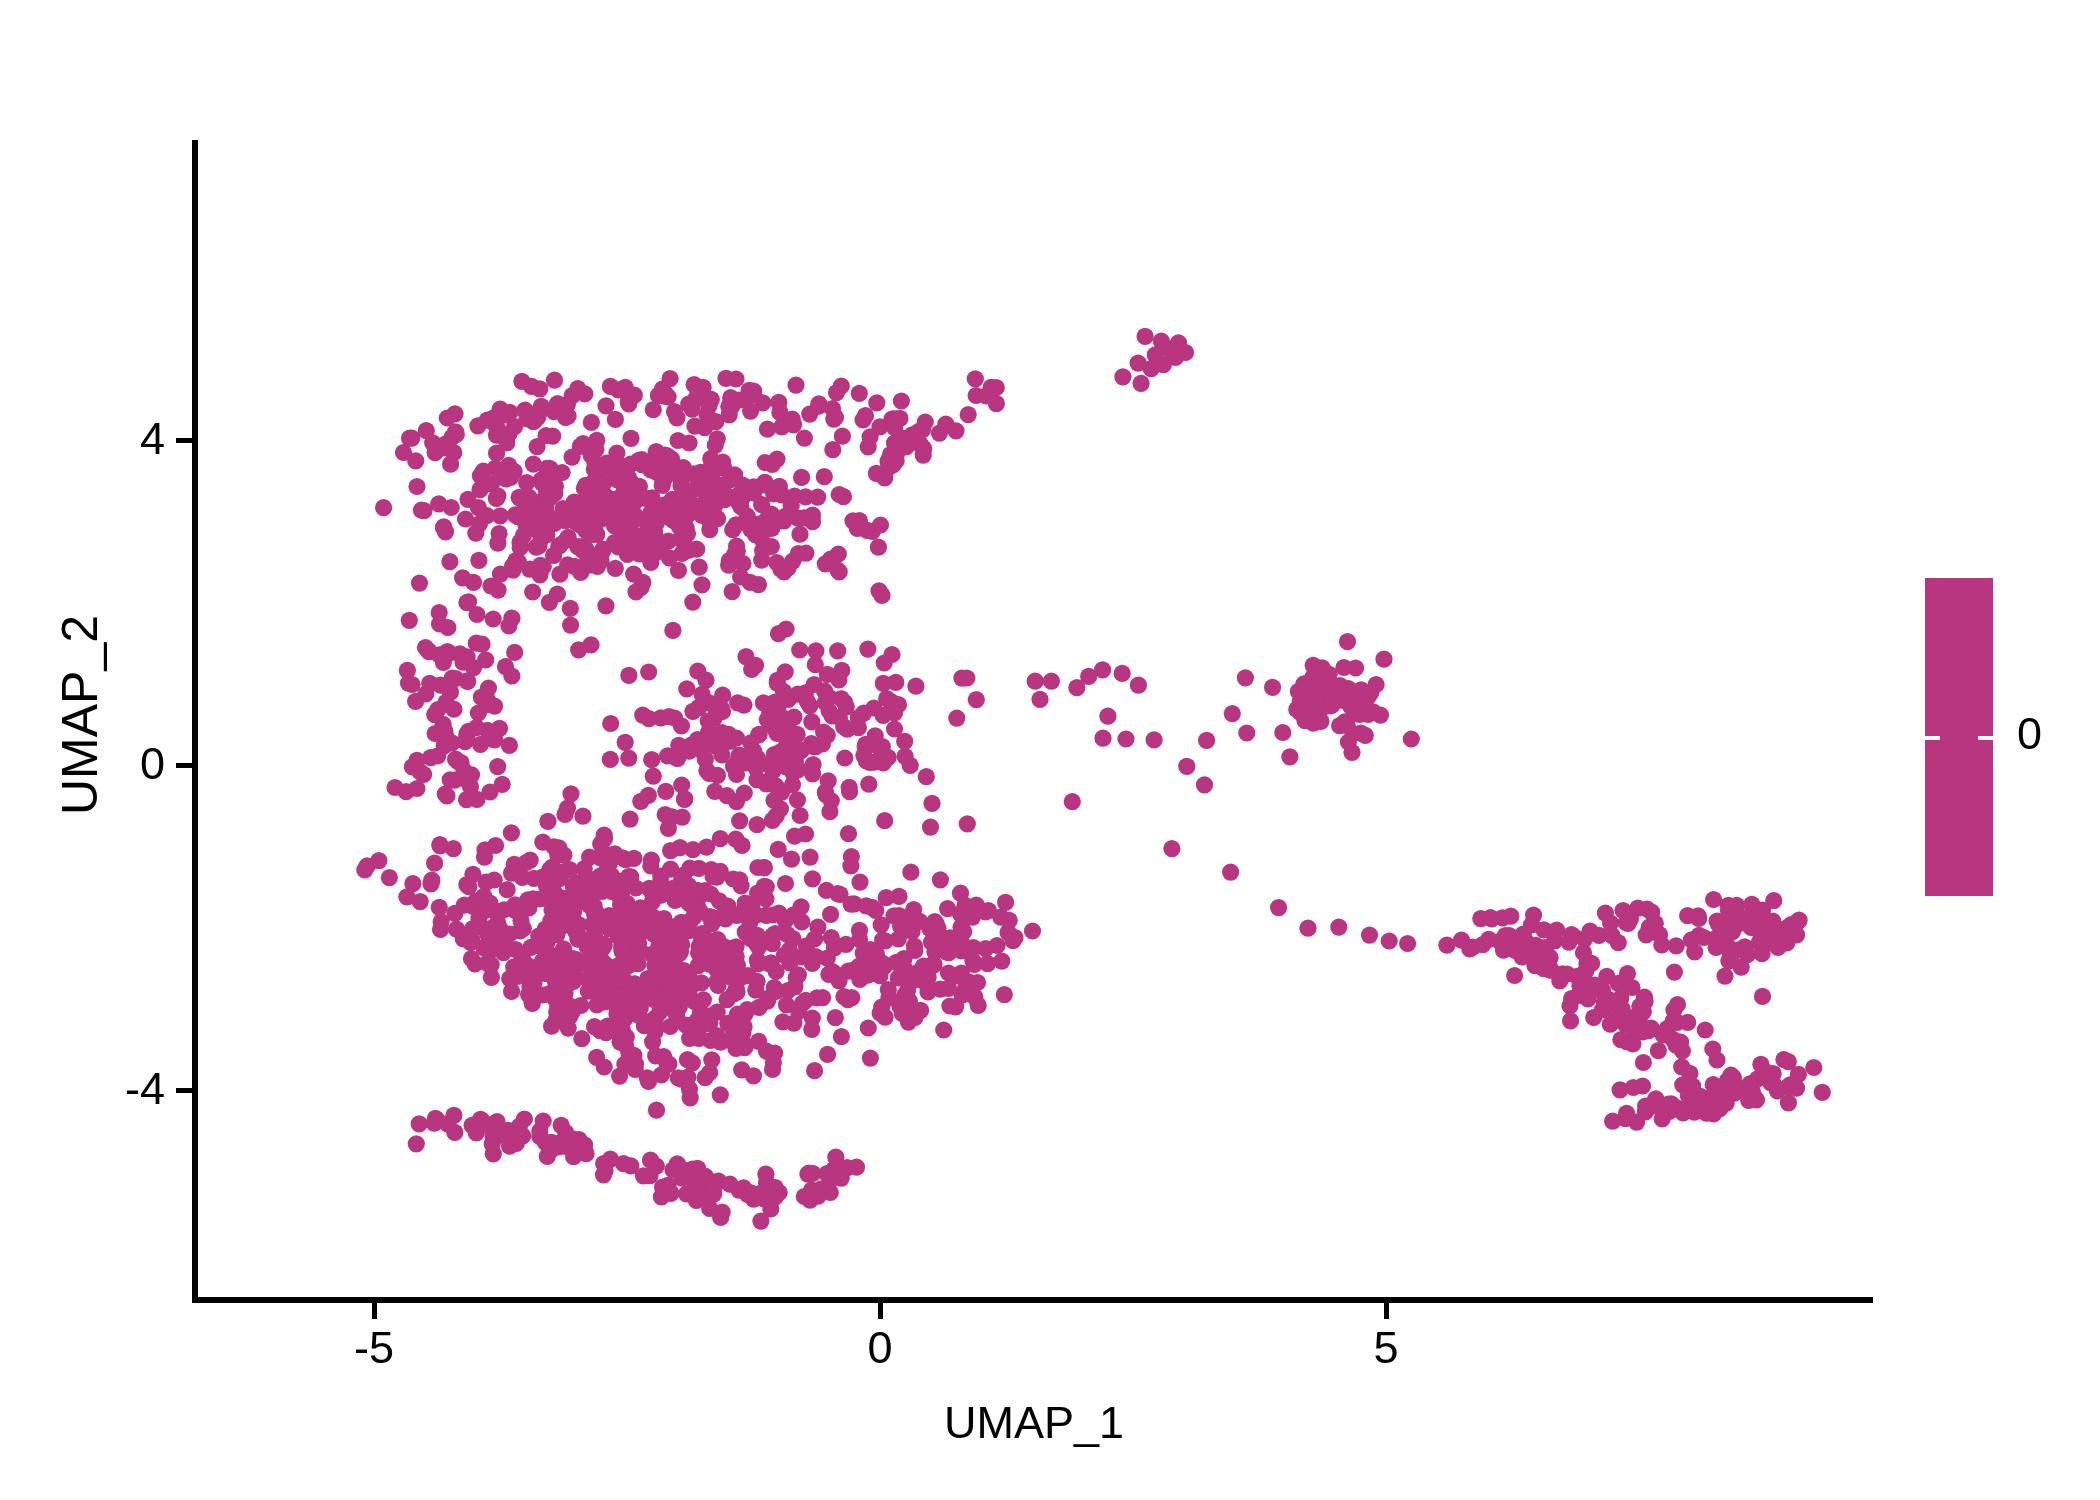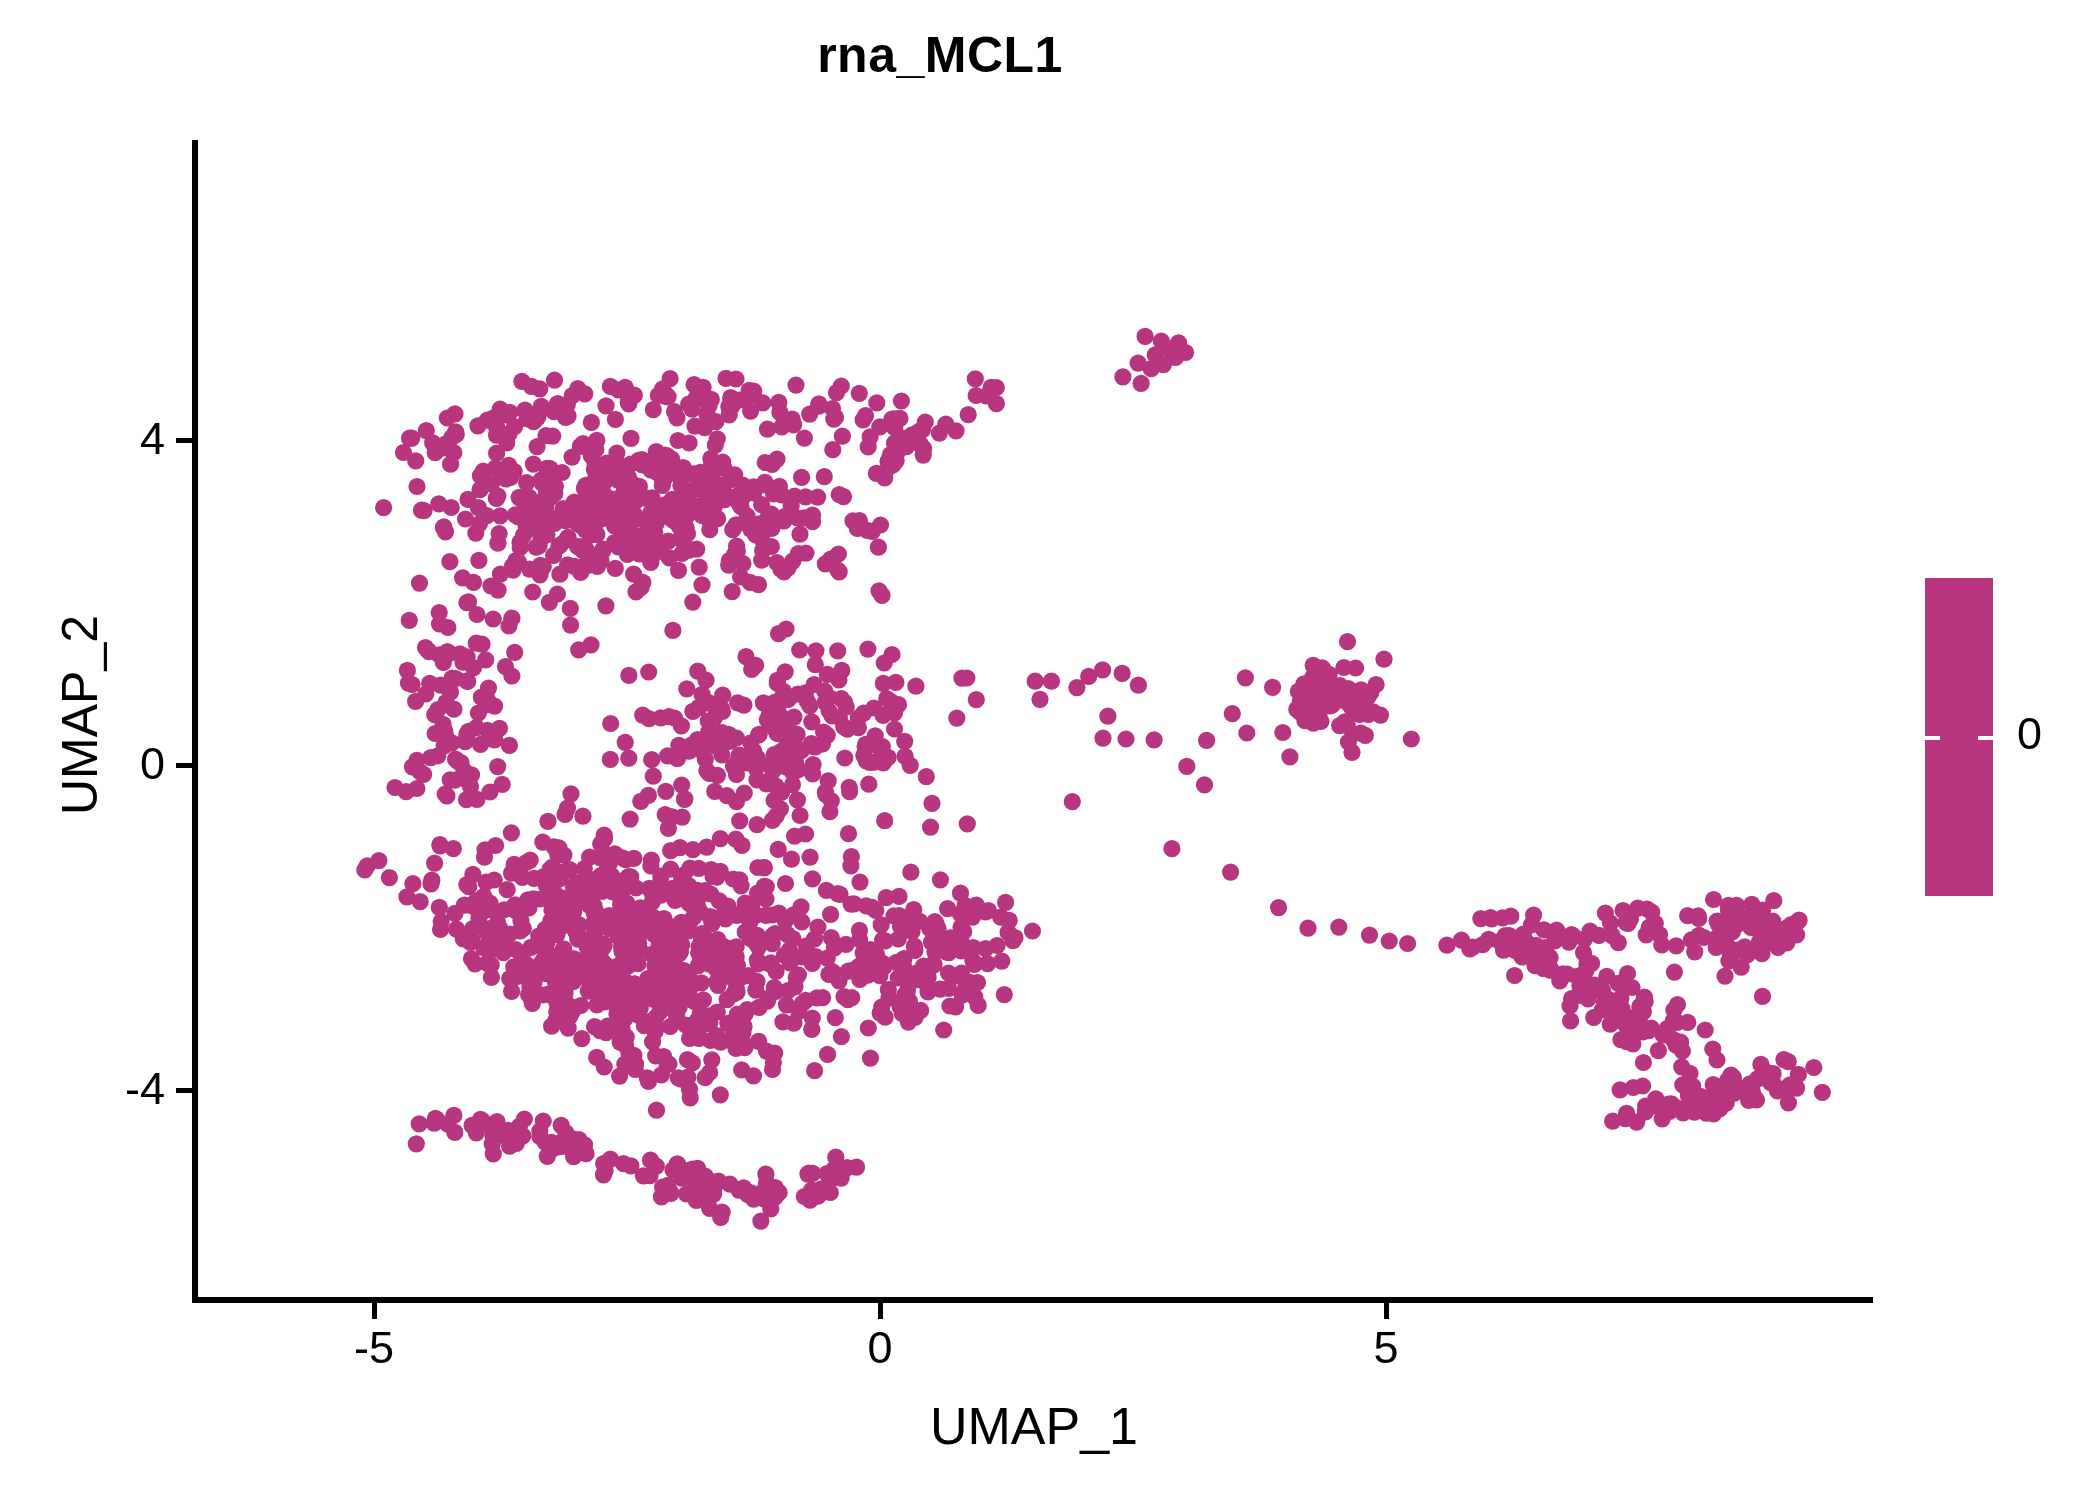--- a/index.html
+++ b/index.html
@@ -99,21 +99,21 @@
     line-height: 1;
     white-space: nowrap;
   }
   
   #x-axis-title {
     position: absolute;
     left: 195px;
     top: 1400px;
     width: 1678px;
     text-align: center;
-    font-size: 52px;
+    font-size: 45px;
     color: #000000;
     line-height: 1;
   }
   #y-axis-title {
     position: absolute;
     left: -220px;
     top: 690px;
     width: 600px;
     text-align: center;
     font-size: 50px;
@@ -153,21 +153,20 @@
     color: #000000;
     line-height: 1;
     white-space: nowrap;
   }
 </style>
 </head>
 <body>
 
 <div id="root">
 
-  <div id="plot-title">rna_MCL1</div>
 
   <div id="panel">
     <svg id="points-svg" viewBox="0 0 1678 1160" preserveAspectRatio="none">
         <circle cx="459.2" cy="383.7" r="8.6" fill="#B8357F"></circle>
         <circle cx="347.4" cy="360.7" r="8.6" fill="#B8357F"></circle>
         <circle cx="421.0" cy="359.0" r="8.6" fill="#B8357F"></circle>
         <circle cx="461.2" cy="311.6" r="8.6" fill="#B8357F"></circle>
         <circle cx="459.0" cy="400.2" r="8.6" fill="#B8357F"></circle>
         <circle cx="648.5" cy="356.6" r="8.6" fill="#B8357F"></circle>
         <circle cx="483.5" cy="430.3" r="8.6" fill="#B8357F"></circle>

